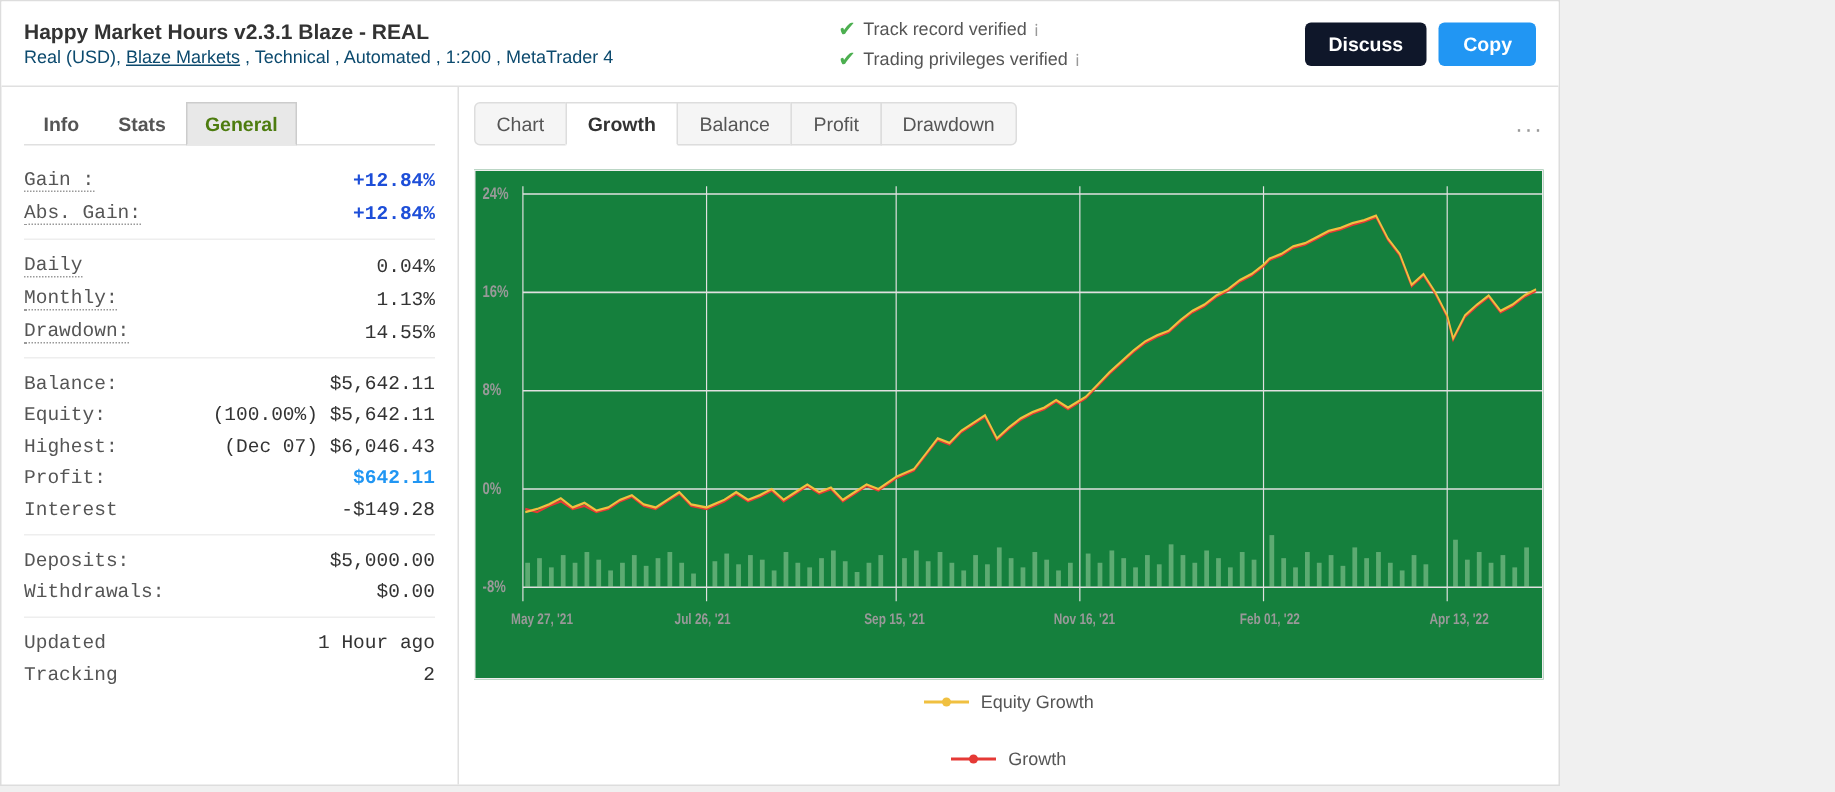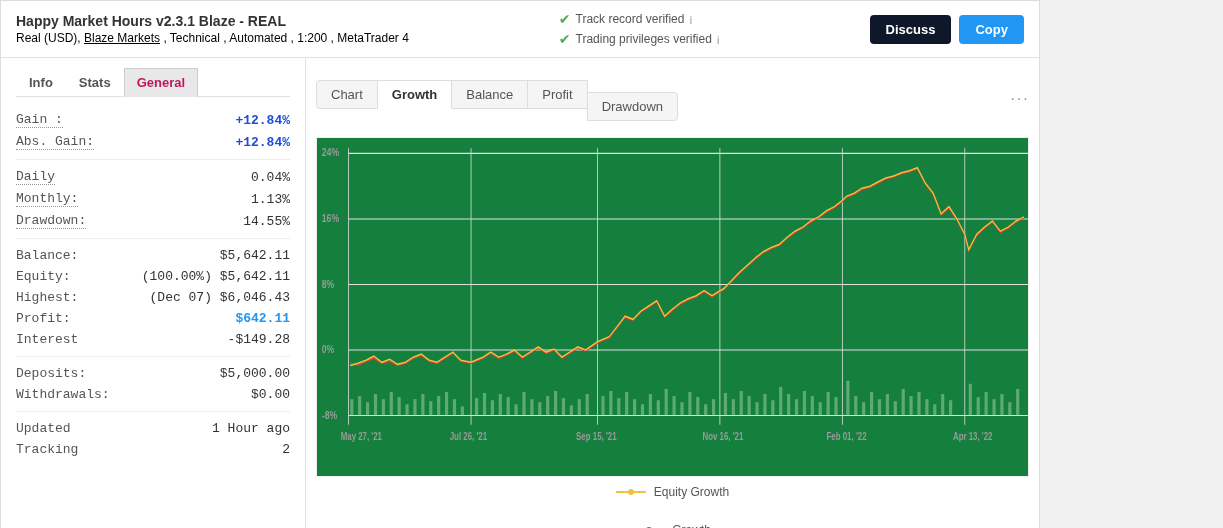--- a/index.html
+++ b/index.html
@@ -2,56 +2,56 @@
 <html><head>
   <meta charset="utf-8">
   <style>
     * { box-sizing: border-box; margin: 0; padding: 0; }
     body { font-family: Arial, sans-serif; font-size: 13px; background: #f0f0f0; }
     .container { width: 1040px; background: #fff; border: 1px solid #ddd; }
     
     
     .header { display: flex; align-items: center; justify-content: space-between; padding: 10px 15px; border-bottom: 1px solid #e0e0e0; background: #fff; }
     .header-left h2 { font-size: 14px; font-weight: bold; color: #333; }
-    .header-left p { font-size: 12px; color: #000000; margin-top: 2px; }
+    .header-left p { font-size: 12px; color: #0c4a6e; margin-top: 2px; }
     .header-left p span { text-decoration: underline; }
     .header-center { display: flex; flex-direction: column; gap: 4px; }
     .verified-item { display: flex; align-items: center; gap: 5px; font-size: 12px; color: #555; }
     .check-icon { color: #4caf50; font-size: 14px; }
     .info-icon { color: #999; font-size: 11px; cursor: pointer; }
     .header-right { display: flex; gap: 8px; }
     .btn-discuss { background: #0f172a; color: #fff; border: none; padding: 7px 16px; border-radius: 4px; cursor: pointer; font-size: 13px; font-weight: bold; }
     .btn-copy { background: #2196f3; color: #fff; border: none; padding: 7px 16px; border-radius: 4px; cursor: pointer; font-size: 13px; font-weight: bold; }
 
     
     .main-content { display: flex; }
 
     
     .left-panel { width: 305px; border-right: 1px solid #e0e0e0; padding: 10px 15px; flex-shrink: 0; }
     
     
     .left-tabs { display: flex; gap: 0; margin-bottom: 12px; border-bottom: 1px solid #e0e0e0; }
     .left-tab { padding: 6px 12px; cursor: pointer; font-size: 13px; color: #555; border: 1px solid transparent; margin-bottom: -1px; font-weight: bold; }
-    .left-tab.active { background: #e8e8e8; border: 1px solid #ccc; border-bottom: 1px solid #e8e8e8; color: #be185d; font-weight: bold; }
+    .left-tab.active { background: #e8e8e8; border: 1px solid #ccc; border-bottom: 1px solid #e8e8e8; color: #4d7c0f; font-weight: bold; }
 
     .stat-row { display: flex; justify-content: space-between; align-items: center; padding: 3px 0; font-family: Liberation Mono, monospace; }
     .stat-label { color: #555; font-size: 13px; }
     .stat-label.underline { border-bottom: 1px dotted #999; cursor: help; }
     .stat-value { font-size: 13px; color: #333; }
     .stat-value.green { color: #1d4ed8; font-weight: bold; }
     .stat-value.blue { color: #2196f3; font-weight: bold; }
     .divider { border: none; border-top: 1px solid #eee; margin: 6px 0; }
 
     
     .right-panel { flex: 1; padding: 10px; }
     .chart-tabs { display: flex; align-items: center; margin-bottom: 8px; }
     .chart-tab { padding: 6px 14px; cursor: pointer; font-size: 13px; color: #555; border: 1px solid #ddd; background: #f5f5f5; margin-right: -1px; }
     .chart-tab:first-child { border-radius: 4px 0 0 4px; }
     .chart-tab.active { background: #fff; color: #333; font-weight: bold; border-bottom-color: #fff; z-index:1; }
-    .chart-tab:last-child { border-radius: 0 4px 4px 0; margin-top: 24px; }
+    .chart-tab:last-child { border-radius: 0 4px 4px 0; }
     .chart-more { margin-left: auto; color: #999; cursor: pointer; font-size: 16px; letter-spacing: 1px; }
 
     .chart-area { position: relative; width: 100%; height: 340px; border: 1px solid #eee; background: #15803d; font-weight: bold; }
     
     
     .chart-svg { width: 100%; height: 100%; }
     
     .chart-legend { display: flex; align-items: center; justify-content: center; gap: 24px; margin-top: 8px; flex-direction: column; }
     .legend-item { display: flex; align-items: center; gap: 6px; font-size: 12px; color: #555; }
   </style>

